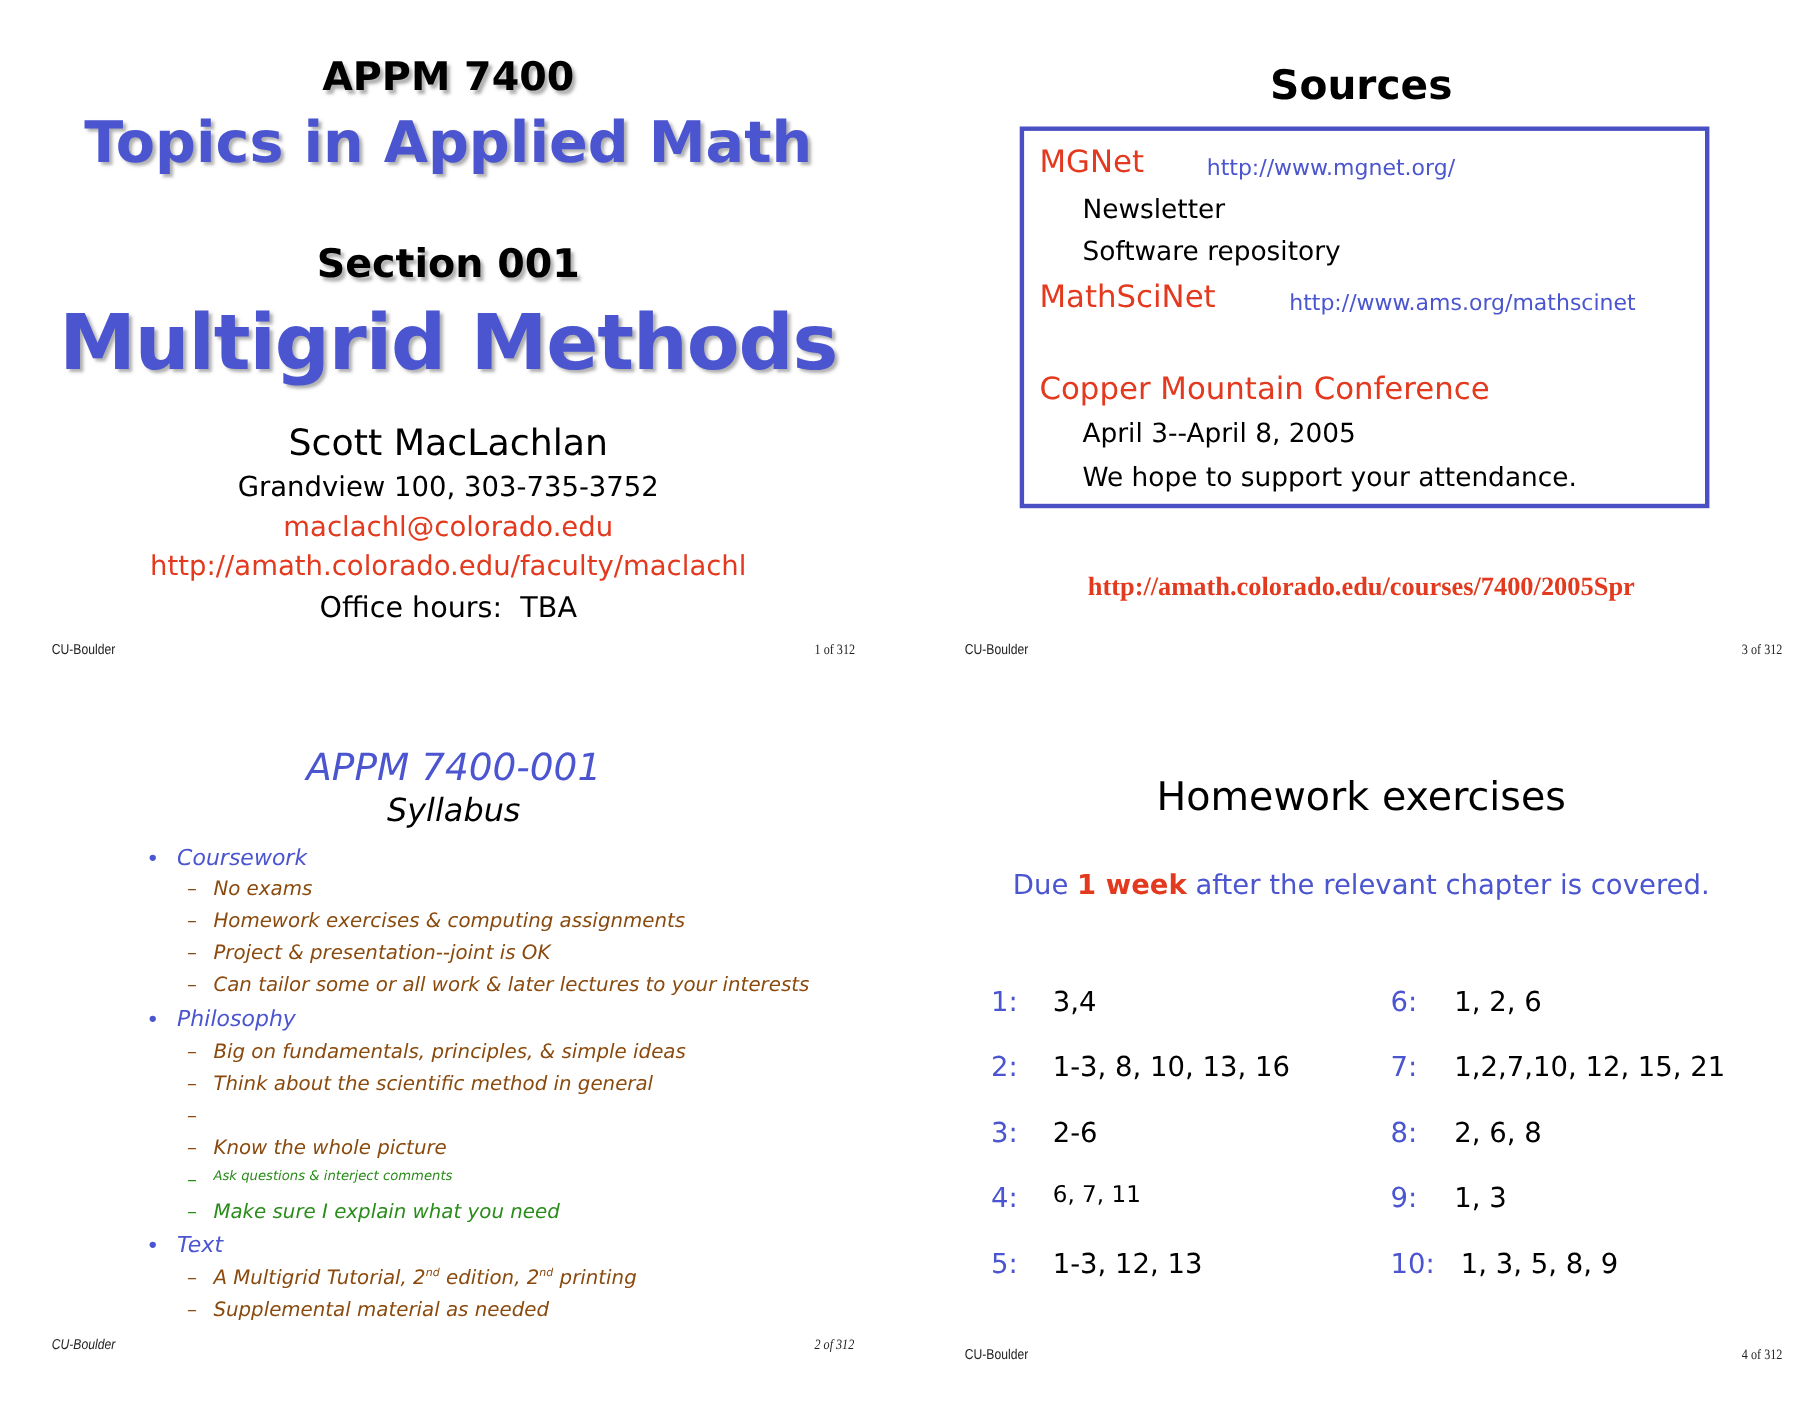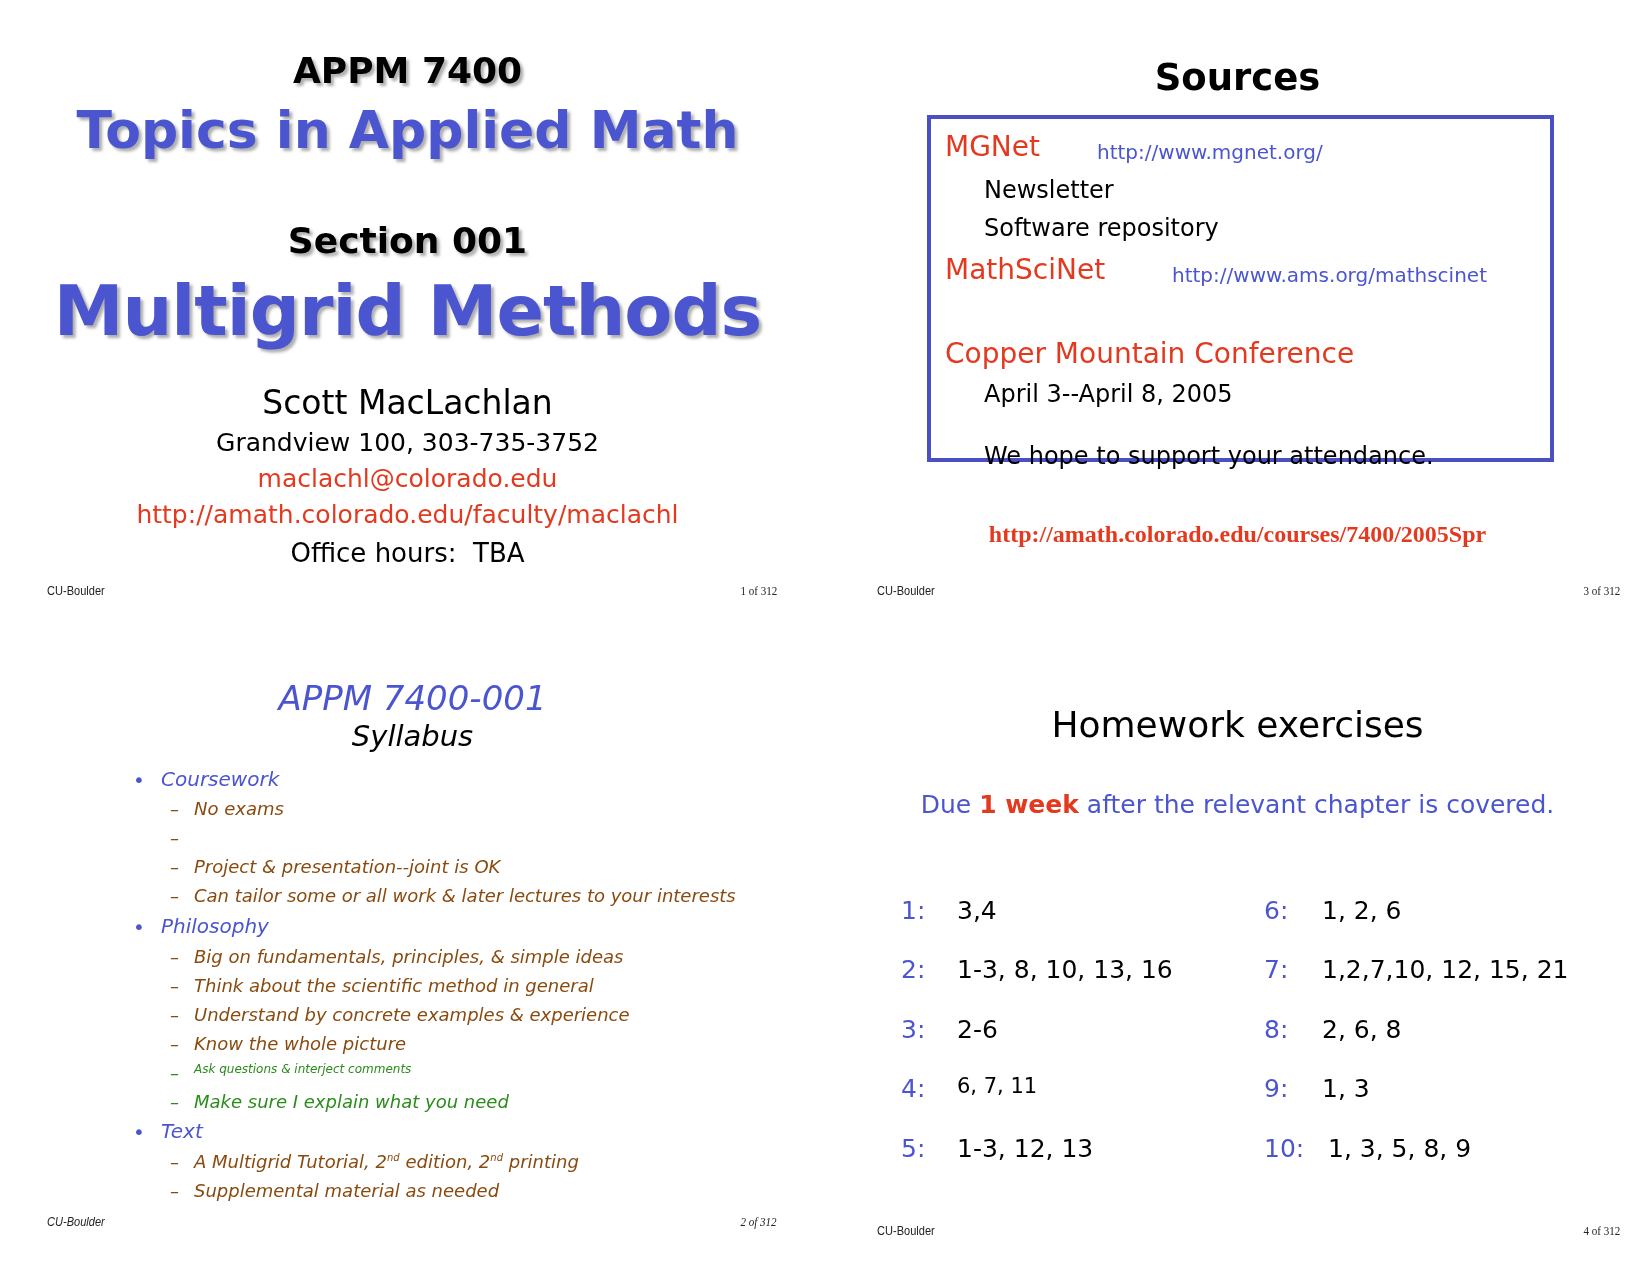--- a/index.html
+++ b/index.html
@@ -44,50 +44,50 @@
   <div class="abs red" style="left:120px; top:130px; font-size:28px;">MGNet</div>
   <div class="abs blue" style="left:272px; top:140px; font-size:20px;">http://www.mgnet.org/</div>
   <div class="abs" style="left:159px; top:176px; font-size:24px;">Newsletter</div>
   <div class="abs" style="left:159px; top:214px; font-size:24px;">Software repository</div>
 
   <div class="abs red" style="left:120px; top:253px; font-size:28px;">MathSciNet</div>
   <div class="abs blue" style="left:347px; top:263px; font-size:20px;">http://www.ams.org/mathscinet</div>
 
   <div class="abs red" style="left:120px; top:337px; font-size:28px;">Copper Mountain Conference</div>
   <div class="abs" style="left:159px; top:380px; font-size:24px;">April 3--April 8, 2005</div>
-  <div class="abs" style="left:159px; top:420px; font-size:24px;margin-top:22px;">We hope to support your attendance.</div>
+  <div class="abs" style="left:159px; top:420px; font-size:24px;">We hope to support your attendance.</div>
 
   <div class="abs center red" style="top:521px; left:0; font-size:24px; font-weight:bold; font-family:'Liberation Serif', serif;">http://amath.colorado.edu/courses/7400/2005Spr</div>
 
   <div class="abs footer" style="top:583px; left:52px;">CU-Boulder</div>
   <div class="abs footer footer-r" style="top:583px; right:30px; font-family:'Liberation Serif', serif;">3 of 312</div>
 </div>
 
 <div class="slide" style="left:0; top:628px;font-style:italic;">
   <div class="abs center blue" style="top:50px; left:0; font-size:34px;">APPM 7400-001</div>
   <div class="abs center" style="top:91px; left:0; font-size:29px;">Syllabus</div>
 
   <div class="bullet blue" style="left:133px; top:140px;">•</div>
   <div class="abs blue" style="left:161px; top:139px; font-size:20px;">Coursework</div>
   <div class="dash brown" style="left:170px; top:170px;">–</div>
   <div class="abs brown" style="left:194px; top:170px; font-size:18px;">No exams</div>
   <div class="dash brown" style="left:170px; top:199px;">–</div>
+  <div class="abs brown" style="left:194px; top:199px; font-size:18px;">Homework exercises &amp; computing assignments</div>
   <div class="dash brown" style="left:170px; top:228px;">–</div>
   <div class="abs brown" style="left:194px; top:228px; font-size:18px;">Project &amp; presentation--joint is OK</div>
   <div class="dash brown" style="left:170px; top:257px;">–</div>
   <div class="abs brown" style="left:194px; top:257px; font-size:18px;">Can tailor some or all work &amp; later lectures to your interests</div>
 
   <div class="bullet blue" style="left:133px; top:287px;">•</div>
   <div class="abs blue" style="left:161px; top:286px; font-size:20px;">Philosophy</div>
   <div class="dash brown" style="left:170px; top:318px;">–</div>
   <div class="abs brown" style="left:194px; top:318px; font-size:18px;">Big on fundamentals, principles, &amp; simple ideas</div>
   <div class="dash brown" style="left:170px; top:347px;">–</div>
   <div class="abs brown" style="left:194px; top:347px; font-size:18px;">Think about the scientific method in general</div>
   <div class="dash brown" style="left:170px; top:376px;">–</div>
-  <div class="abs brown" style="left:194px; top:376px; font-size:18px;">Understand by concrete examples &amp; experience</div>
   <div class="dash brown" style="left:170px; top:405px;">–</div>
   <div class="abs brown" style="left:194px; top:405px; font-size:18px;">Know the whole picture</div>
   <div class="dash green" style="left:170px; top:434px;">–</div>
   <div class="abs green" style="left:194px; top:434px; font-size:12px;text-align:center;">Ask questions &amp; interject comments</div>
   <div class="dash green" style="left:170px; top:463px;">–</div>
   <div class="abs green" style="left:194px; top:463px; font-size:18px;">Make sure I explain what you need</div>
 
   <div class="bullet blue" style="left:133px; top:492px;">•</div>
   <div class="abs blue" style="left:161px; top:491px; font-size:20px;">Text</div>
   <div class="dash brown" style="left:170px; top:523px;">–</div>

